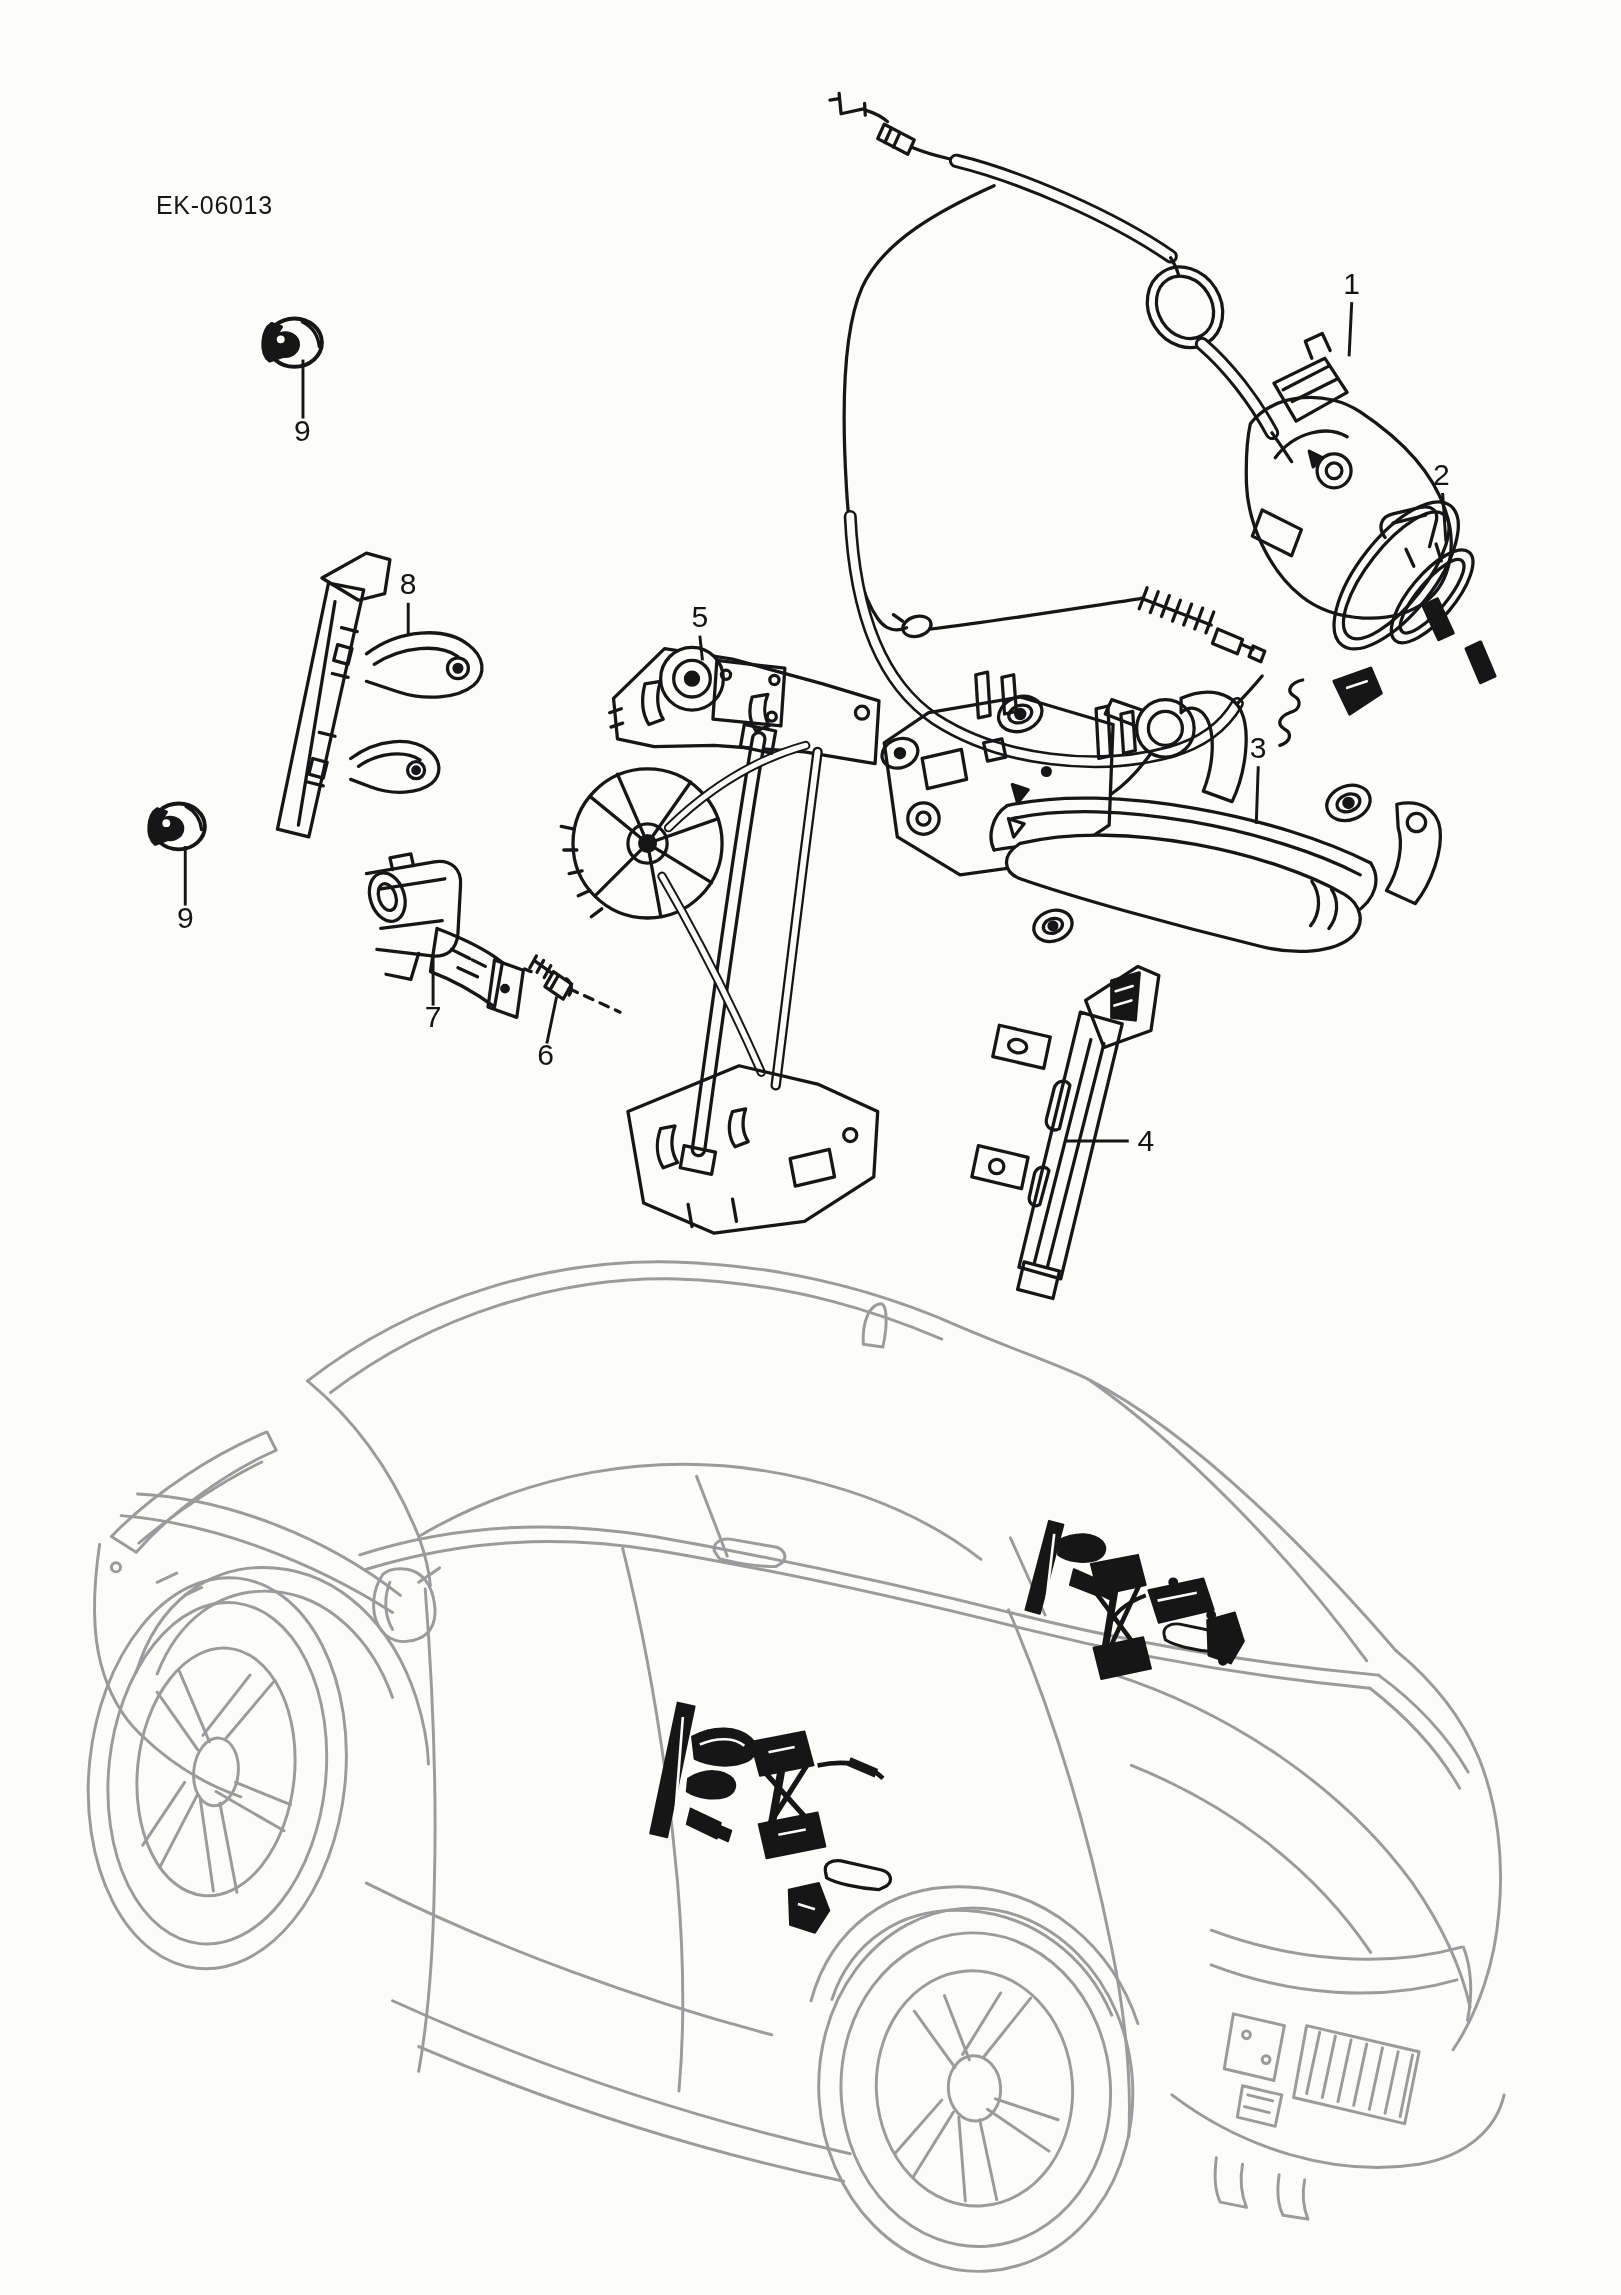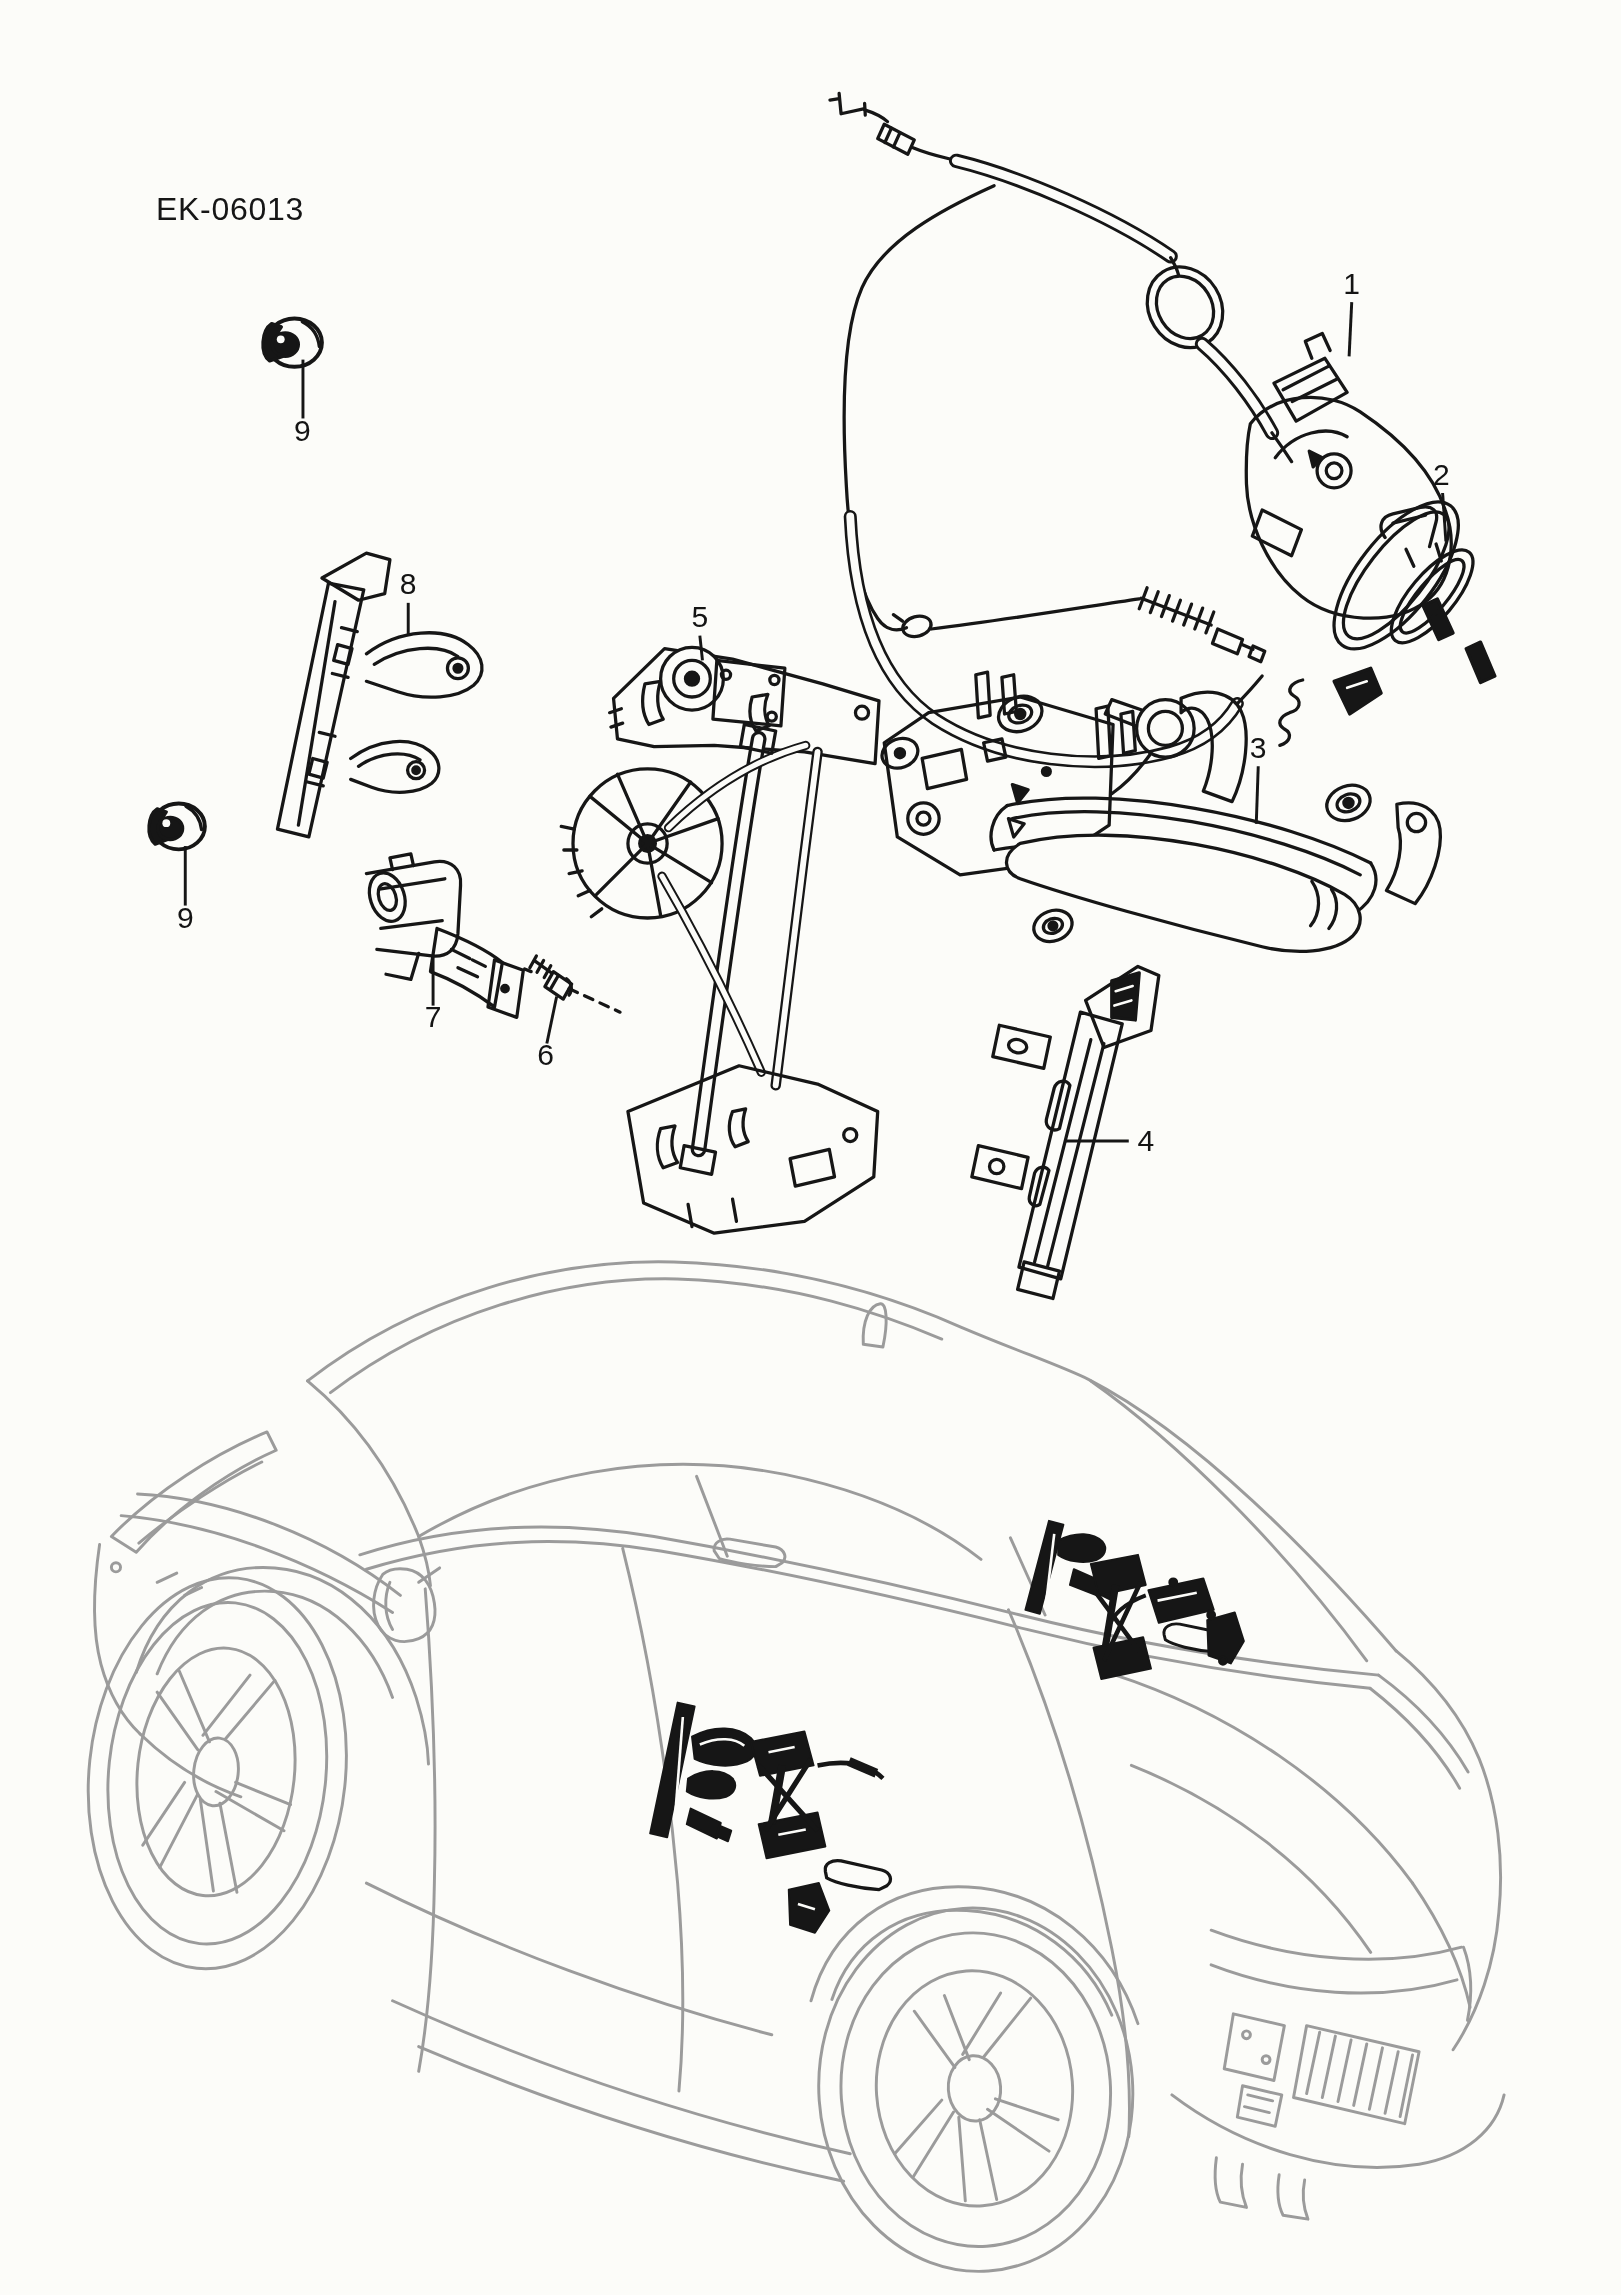--- a/index.html
+++ b/index.html
@@ -1,18 +1,18 @@
 <!DOCTYPE html>
 <html style="font-size:10.5px"><head>
 <meta charset="utf-8">
 <style>
   html,body{margin:0;padding:0;background:#e8e8e8;}
   #page{position:relative;width:1622px;height:2295px;background:#fcfcf9;overflow:hidden;
         font-family:"Liberation Sans",sans-serif;}
-  #diagram-code{position:absolute;left:156px;top:191px;font-size:32px;letter-spacing:0.7px;
+  #diagram-code{position:absolute;left:156px;top:191px;font-size:25px;letter-spacing:0.7px;
         color:#161616;font-weight:400;}
   svg{position:absolute;left:0;top:0;}
   .callout-text{font-family:"Liberation Sans",sans-serif;font-size:46px;fill:#141414;}
 </style>
 </head>
 <body>
 
 <div id="page">
   <div id="diagram-code">EK-06013</div>
 

